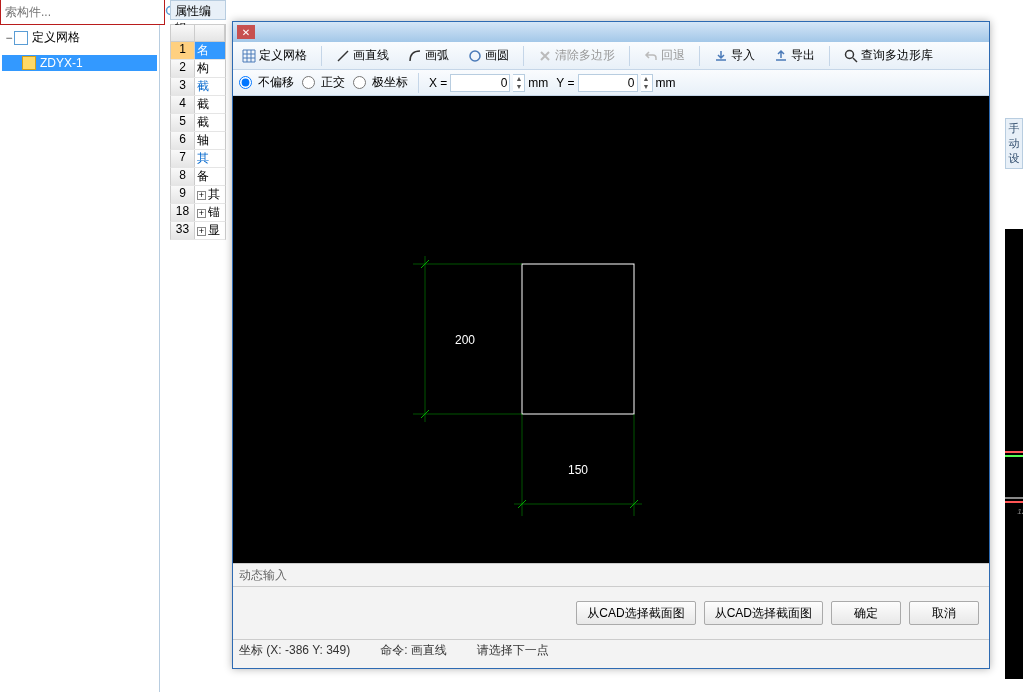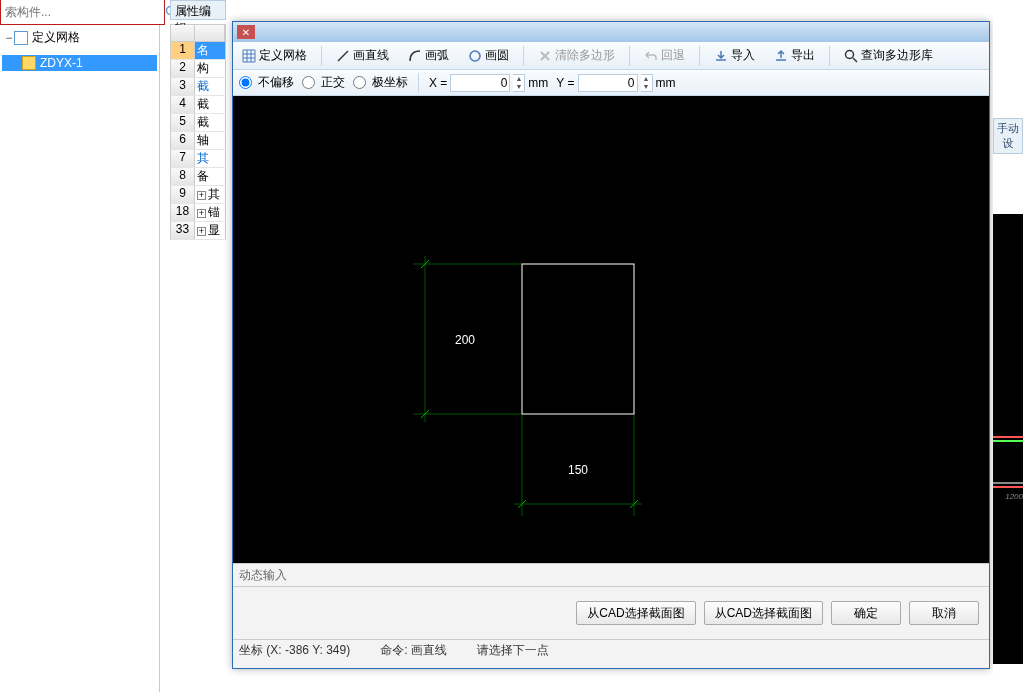--- a/index.html
+++ b/index.html
@@ -57,21 +57,21 @@
     .input-row { height: 24px; background: #f3f3f3; border-top: 1px solid #ccc; border-bottom: 1px solid #ccc; display: flex; align-items: center; padding: 0 6px; }
     .input-row input { flex: 1; border: none; background: transparent; color: #666; outline: none; }
     
     .button-row { height: 52px; display: flex; align-items: center; justify-content: flex-end; padding: 0 10px; gap: 8px; }
     .dlg-btn { min-width: 70px; height: 24px; padding: 0 10px; background: linear-gradient(#fdfdfd,#e8e8e8); border: 1px solid #aaa; border-radius: 2px; cursor: pointer; }
     
     .status-row { height: 22px; border-top: 1px solid #ccc; display: flex; align-items: center; padding: 0 6px; gap: 30px; }
     .status-item { color: #333; }
     
     
-    .right-edge { position: absolute; right: 0; top: 0; width: 30px; height: 692px; background: #fff; }
+    .right-edge { position: absolute; right: 0; top: 0; width: 18px; height: 692px; background: #fff; }
     .right-label { margin-top: 118px; background: #e8f0f8; border: 1px solid #b8cde0; padding: 2px; text-align: center; color: #2d4a6a; font-size: 11px; }
     .right-dark { margin-top: 60px; background: #000; width: 30px; height: 450px; position: relative; }
     .mini-legend { position: absolute; top: 220px; width: 30px; font-style: italic; }
     .mini-line { height: 2px; margin: 2px 0; }
     
     input[type="radio"] { margin: 0; }
   </style>
 </head>
 <body>
 

